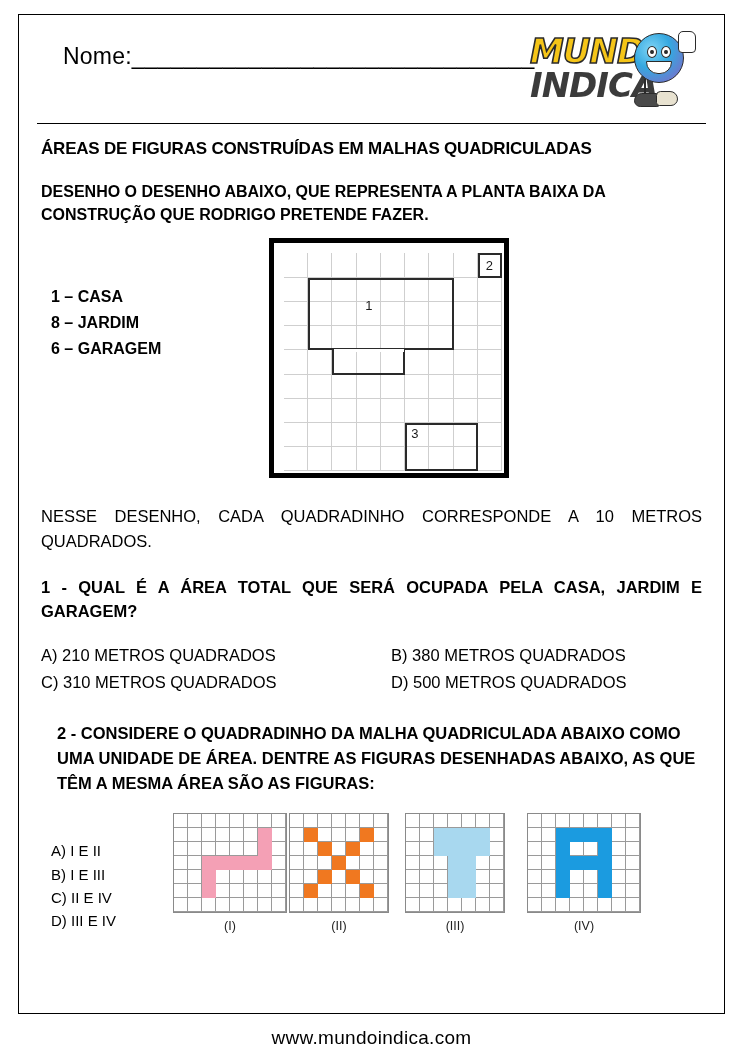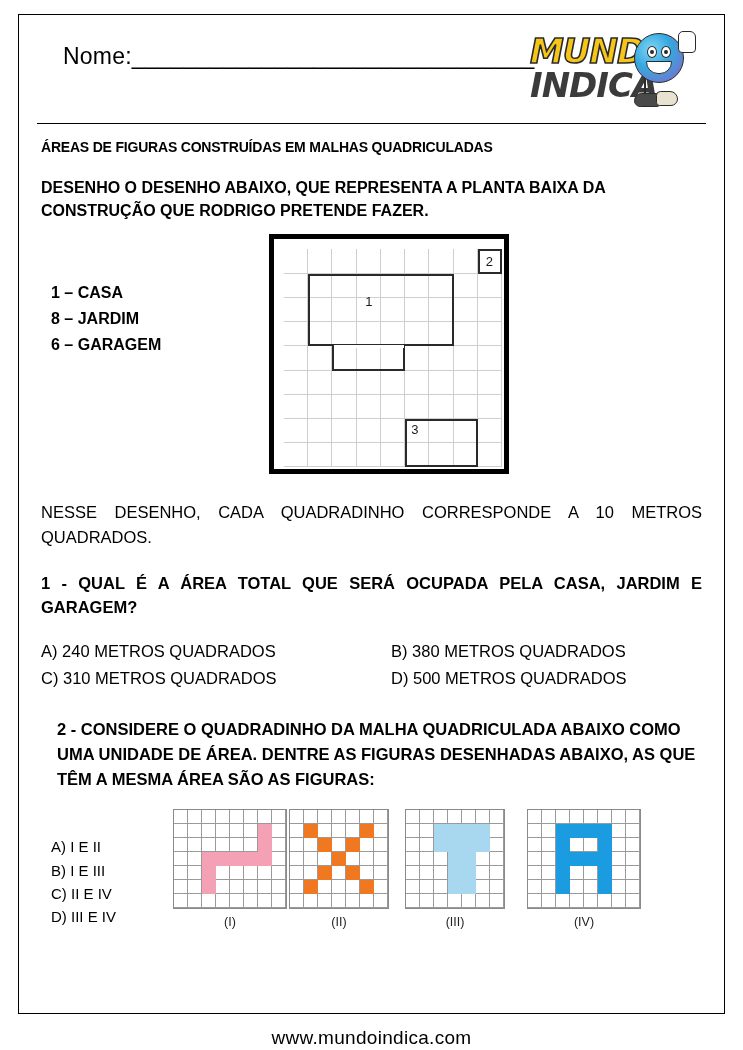--- a/index.html
+++ b/index.html
@@ -166,21 +166,21 @@
     position: absolute;
     left: 0;
     right: 0;
     top: 108px;
     border-top: 1.5px solid #000;
   }
 
   
   .title {
     margin: 16px 0 0 4px;
-    font-size: 14px;
+    font-size: 17px;
     font-weight: bold;
     letter-spacing: -0.2px;
     white-space: nowrap;
   }
   .intro {
     margin: 22px 0 0 4px;
     font-size: 16px;
     font-weight: bold;
     line-height: 1.42;
     width: 600px;
@@ -446,21 +446,21 @@
             <div class="plan-label" style="left: 127.167px; top: 172.462px;">3</div>
           </div>
       </div>
     </div>
 
     <div class="note">NESSE DESENHO, CADA QUADRADINHO CORRESPONDE A 10 METROS QUADRADOS.</div>
 
     <div class="q">1 - QUAL É A ÁREA TOTAL QUE SERÁ OCUPADA PELA CASA, JARDIM E GARAGEM?</div>
     <div class="opts">
       <div>
-        <span class="col-a">A) 240 METROS QUADRADOS</span><span class="col-b">B) 380 METROS QUADRADOS</span>
+        <span class="col-a">A) 210 METROS QUADRADOS</span><span class="col-b">B) 380 METROS QUADRADOS</span>
       </div>
       <div>
         <span class="col-a">C) 310 METROS QUADRADOS</span><span class="col-b">D) 500 METROS QUADRADOS</span>
       </div>
     </div>
 
     <div class="q2">2 - CONSIDERE O QUADRADINHO DA MALHA QUADRICULADA ABAIXO COMO UMA UNIDADE DE ÁREA. DENTRE AS FIGURAS DESENHADAS ABAIXO, AS QUE TÊM A MESMA ÁREA SÃO AS FIGURAS:</div>
 
     <div class="fig-row">
       <div class="fig-answers">

